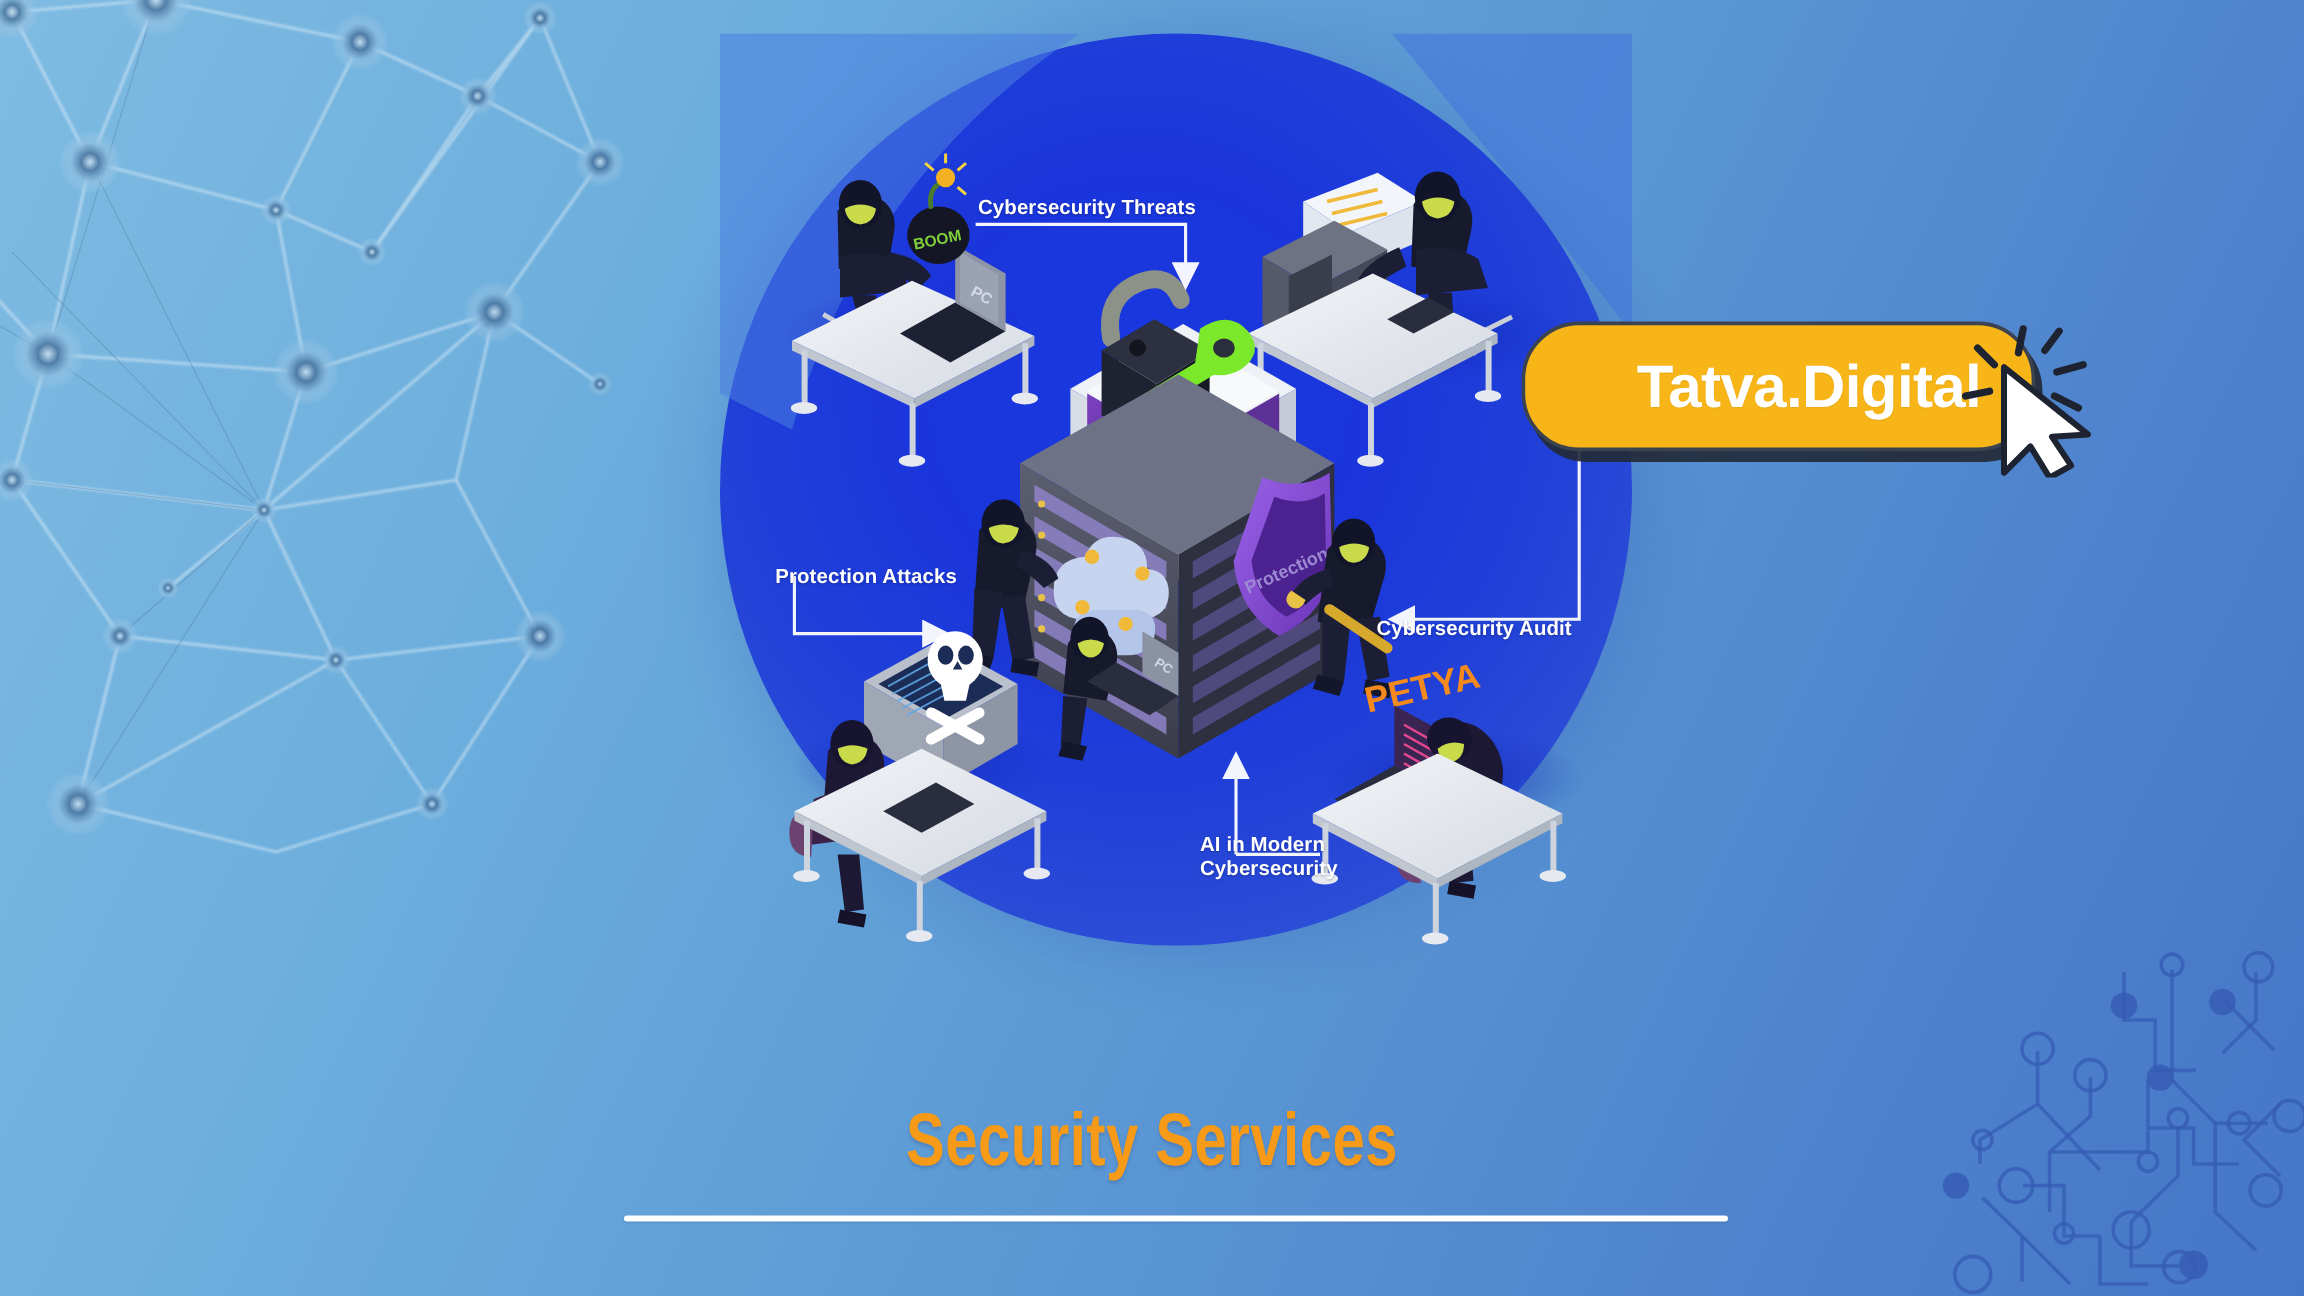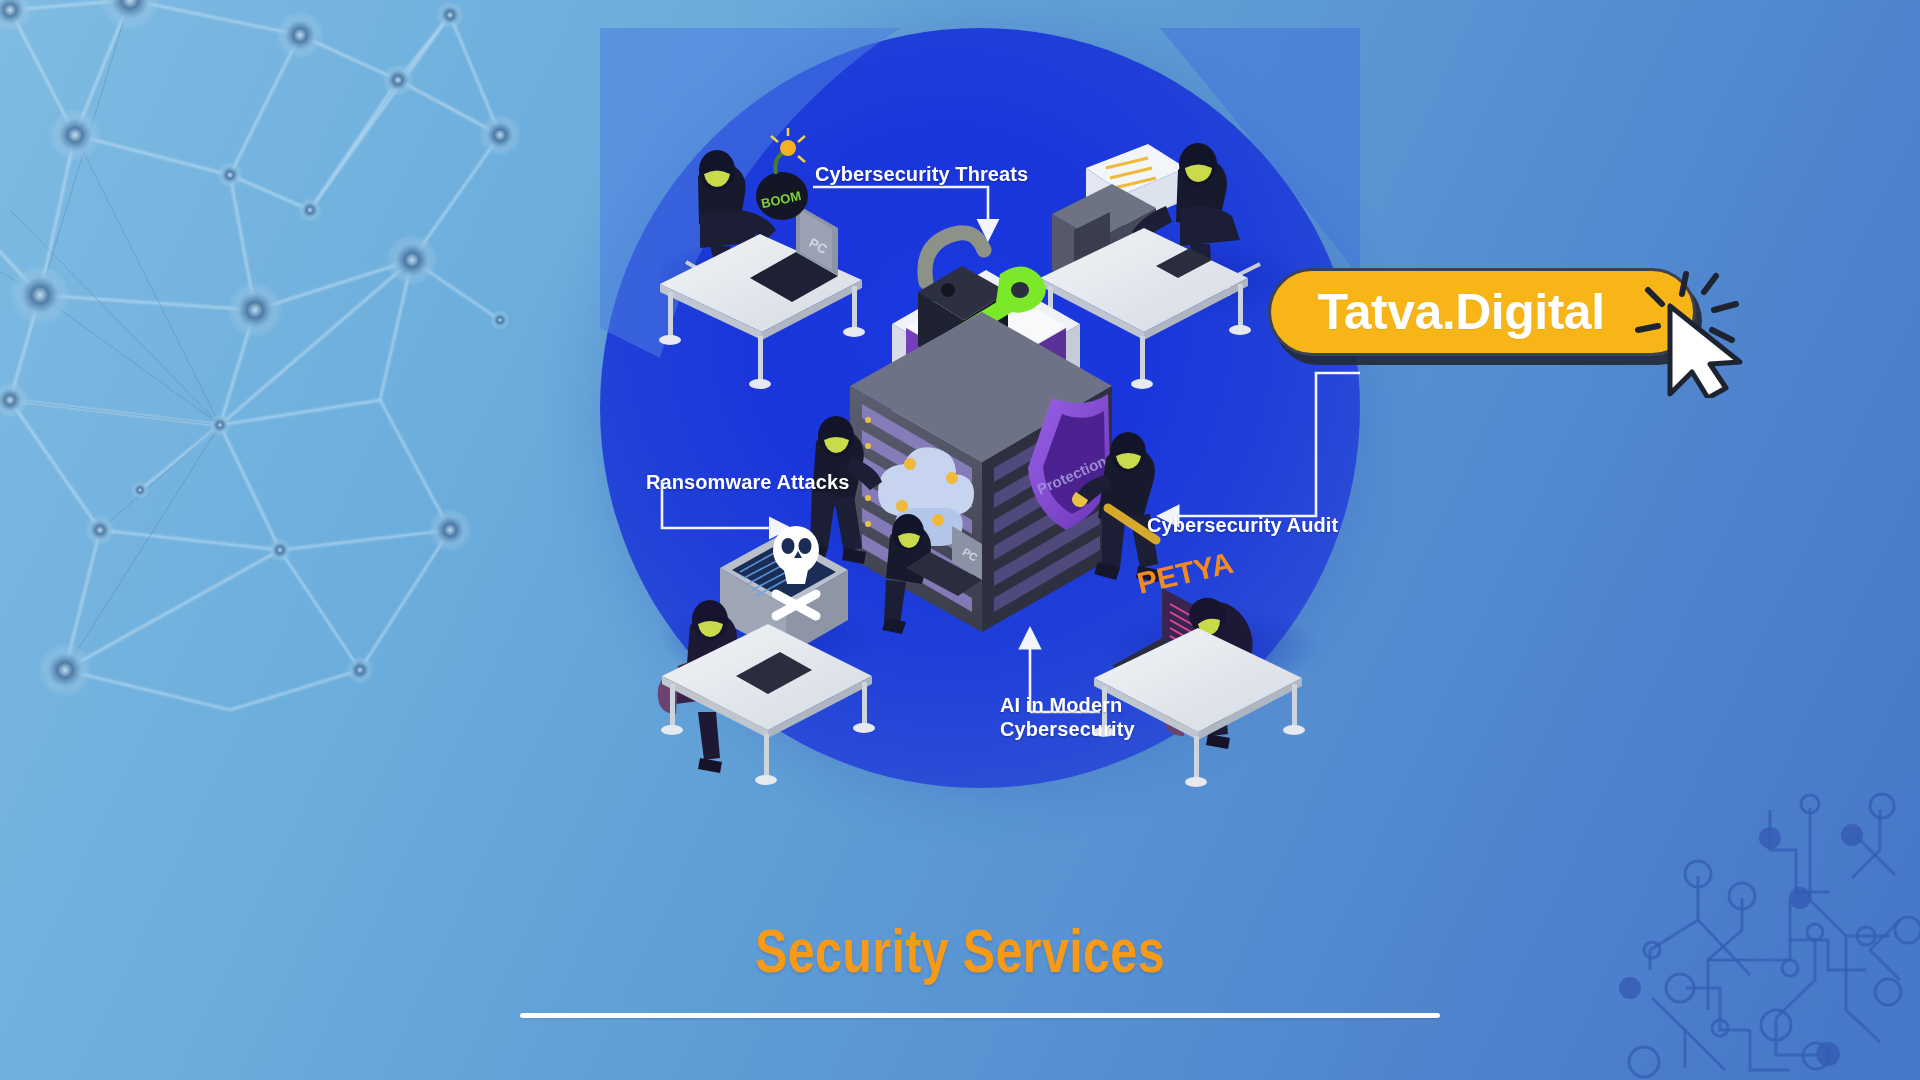--- a/index.html
+++ b/index.html
@@ -27,40 +27,40 @@
     background: radial-gradient(circle at 46% 40%, #1A39E0 0%, #1A35DC 30%, #2040D8 55%, #2E4FD6 78%, #3A62D8 100%);
     box-shadow: 0 0 60px rgba(20,40,160,.18);
   }
   #hero-svg { position:absolute; left:0; top:0; width:760px; height:760px; }
 
   
   .ill-label {
     position:absolute;
     color:#FFFFFF;
     font-weight:700;
-    font-size:20px;
+    font-size:17px;
     letter-spacing:.1px;
     text-shadow:0 1px 2px rgba(0,0,0,.30);
     white-space:nowrap;
     line-height:1.18;
   }
   #label-threats { left:815px; top:163px; }
   #label-ransomware { left:646px; top:471px; }
   #label-audit { left:1147px; top:502px;margin-top:12px; }
   #label-ai { left:1000px; top:694px; white-space:normal; width:140px; }
 
   
   #cta-button {
     position:absolute; left:1268px; top:268px;
-    width:428px; height:88px;
+    width:428px; height:108px;
     background:#F7B518;
     border:3.5px solid #3B4250;
     border-radius:48px;
     box-shadow: 6px 9px 0 rgba(35,42,56,.92);
-    display:flex; align-items:center; justify-content:center;
+    display:flex; align-items:center; justify-content:flex-end;
     cursor:pointer;
   }
   #cta-label {
     color:#FFFFFF;
     font-size:50px;
     font-weight:700;
     letter-spacing:-0.5px;
     text-shadow:0 1px 1px rgba(120,80,0,.12);
     padding-right:42px;
   }
@@ -509,21 +509,21 @@
       <path d="M62,452 L62,500 L188,500" marker-end="url(#arrHead)"></path>
       <path d="M760,345 L716,345 L716,488 L560,488" marker-end="url(#arrHead)"></path>
       <path d="M430,684 L430,602" marker-end="url(#arrHead)"></path>
       <path d="M430,684 L500,684"></path>
     </g>
   </svg>
 
 </div>
 
 <div class="ill-label" id="label-threats">Cybersecurity Threats</div>
-<div class="ill-label" id="label-ransomware">Ransomware Attacks</div>
+<div class="ill-label" id="label-ransomware">Protection Attacks</div>
 <div class="ill-label" id="label-audit">Cybersecurity Audit</div>
 <div class="ill-label" id="label-ai">
   <span>AI in Modern</span><br>
   <span>Cybersecurity</span>
 </div>
 
 <div id="cta-button">
   <span id="cta-label">Tatva.Digital</span>
 </div>
 

